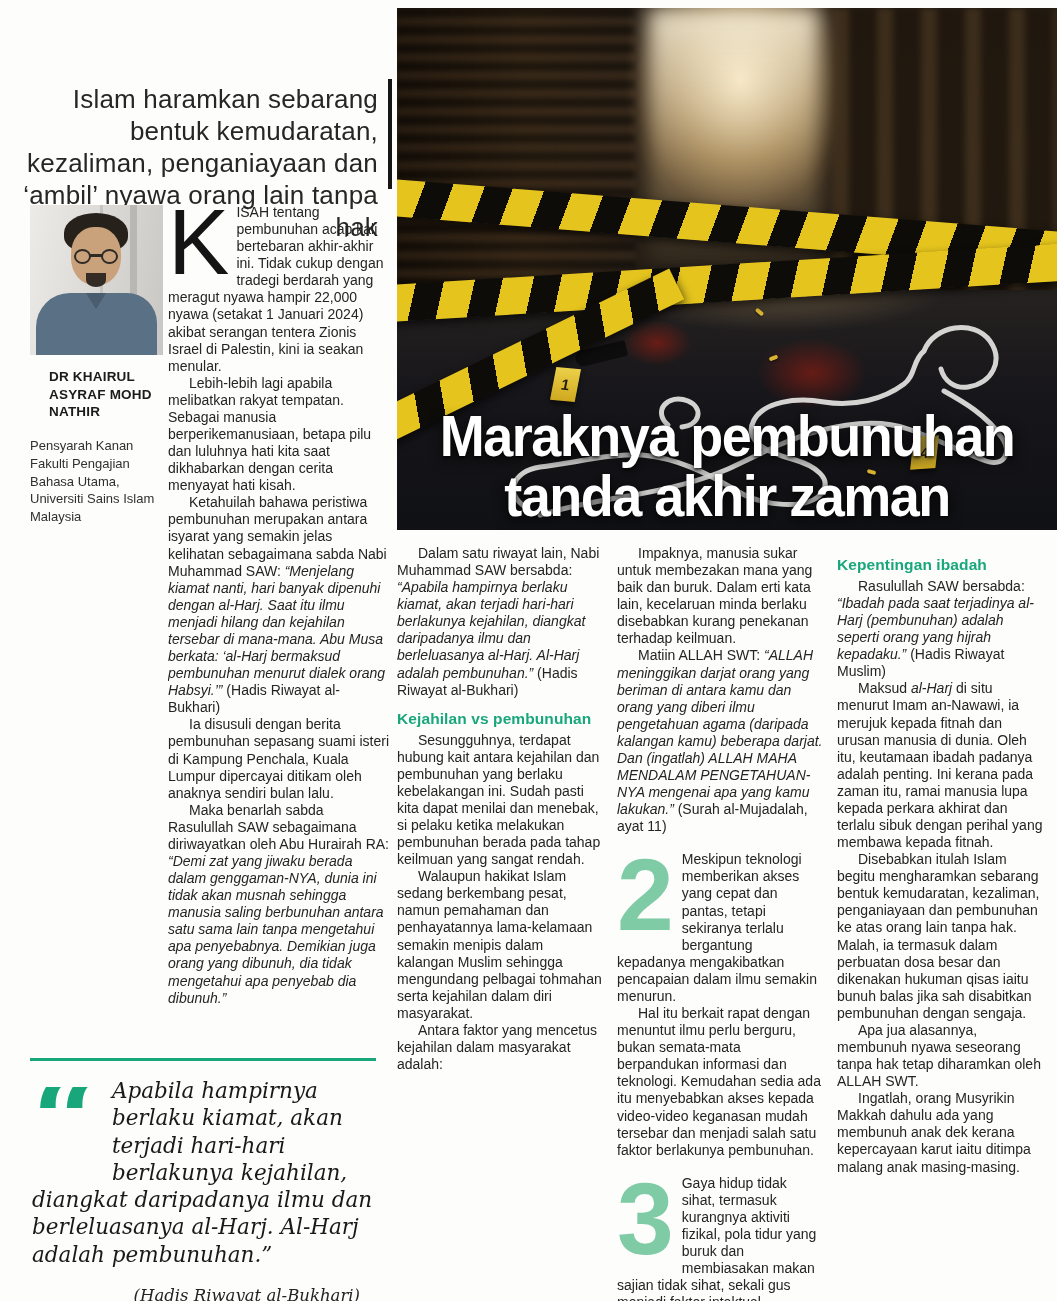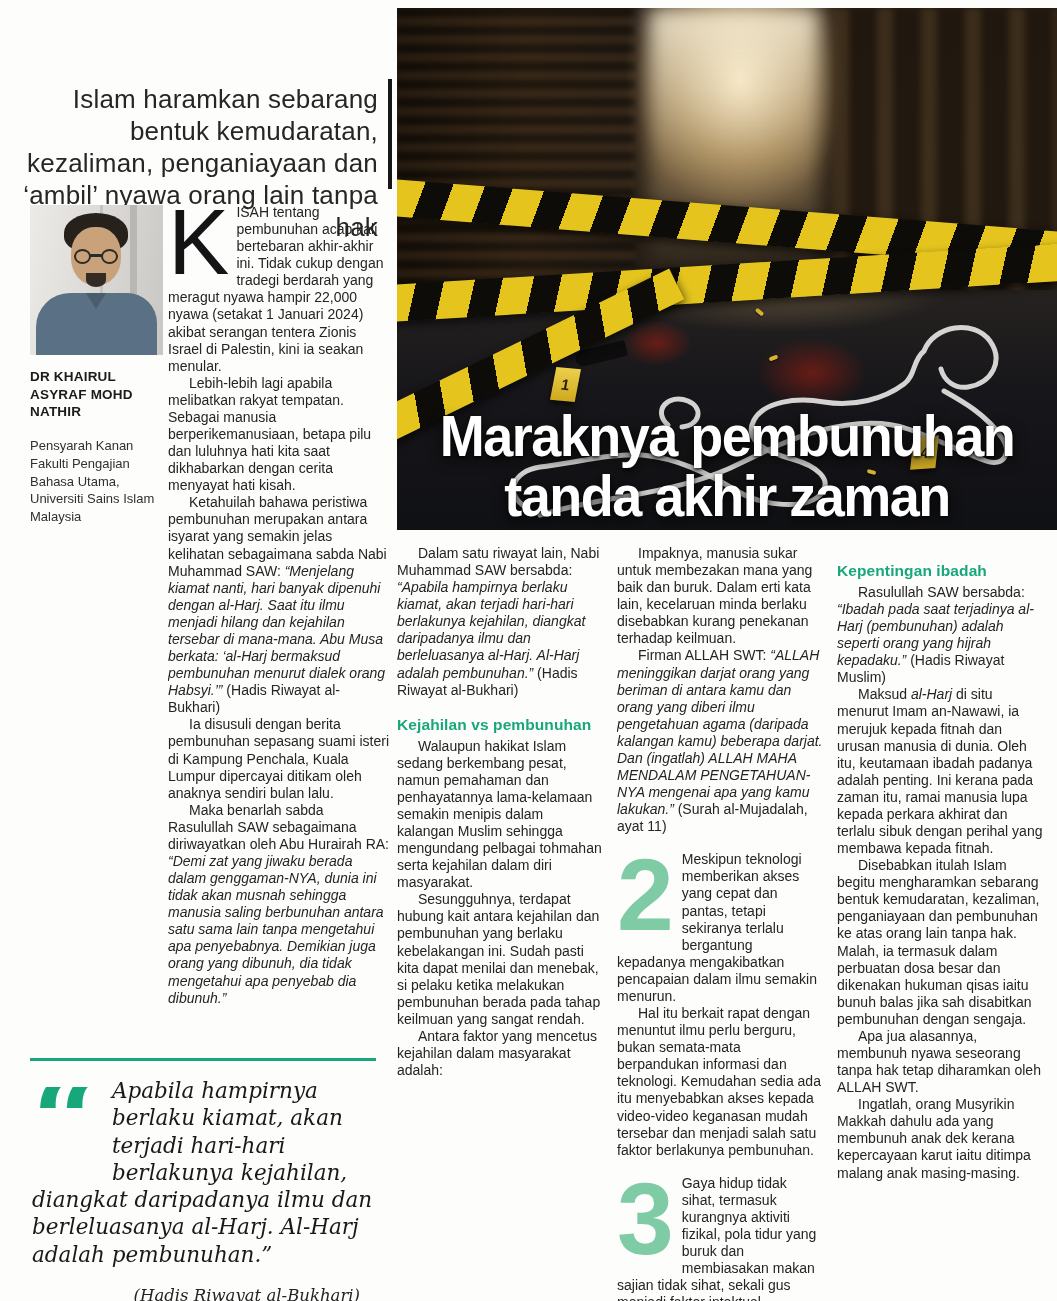--- a/index.html
+++ b/index.html
@@ -27,31 +27,31 @@
   .photo .mullion2{position:absolute;right:60px;top:0;width:3px;height:60%;background:#c6c4c0;}
   .photo .hair{position:absolute;left:34px;top:8px;width:64px;height:40px;border-radius:50% 50% 40% 40%;background:#27211c;}
   .photo .face{position:absolute;left:41px;top:22px;width:50px;height:58px;border-radius:46%;background:#c9a27c;}
   .photo .glasses{position:absolute;left:44px;top:44px;width:44px;height:16px;}
   .photo .glasses i{position:absolute;top:0;width:17px;height:15px;border:2.5px solid #2e2a26;border-radius:50%;box-sizing:border-box;}
   .photo .glasses i.l{left:0;} .photo .glasses i.r{right:0;}
   .photo .glasses .b{position:absolute;left:16px;top:5px;width:12px;height:2.5px;background:#2e2a26;}
   .photo .beard{position:absolute;left:56px;top:68px;width:20px;height:14px;border-radius:0 0 50% 50%;background:#332b24;}
   .photo .shirt{position:absolute;left:6px;top:88px;width:121px;height:62px;border-radius:34px 30px 0 0;background:#5a7084;}
   .photo .collar{position:absolute;left:56px;top:88px;width:20px;height:16px;background:#4a5d6e;clip-path:polygon(0 0,100% 0,50% 100%);}
-  .author .name{margin-top:13px;font-size:13.5px;font-weight:700;line-height:1.3;color:#1b1b1b;letter-spacing:.2px;}
+  .author .name{margin-top:13px;font-size:13.5px;font-weight:700;line-height:1.3;color:#1b1b1b;letter-spacing:.2px;margin-left:19px;}
   .author .role{margin-top:16px;font-size:13px;line-height:1.38;color:#303030;}
   
   .col{font-size:14px;line-height:1.22;color:#242424;}
   .col1{position:absolute;left:168px;top:204px;width:223px;height:856px;overflow:hidden;}
   .cols{position:absolute;left:397px;top:545px;width:648px;height:756px;display:flex;gap:14px;}
   .cols .col{width:206px;height:756px;overflow:hidden;}
   .para{margin:0;}
   .para.ind{text-indent:1.5em;}
   .dropcap{float:left;font-size:92px;line-height:.72;margin:5px 7px 0 0;color:#141414;font-weight:400;text-indent:0;}
-  .sec-head{margin:17px 0 3px;font-size:15.5px;font-weight:700;color:var(--accent);letter-spacing:.1px;}
+  .sec-head{margin:11px 0 3px;font-size:15.5px;font-weight:700;color:var(--accent);letter-spacing:.1px;}
   .num-item{margin-top:16px;text-indent:0;}
   .bignum{float:left;font-size:102px;line-height:.8;font-weight:700;color:var(--mint);margin:4px 12px 0 0;letter-spacing:-4px;}
   
   .quoteblock{position:absolute;left:30px;top:1058px;width:346px;}
   .qrule{height:3px;background:var(--accent);}
   .qbody{padding:16px 2px 10px 2px;font-family:"DejaVu Serif","Liberation Serif",serif;font-style:italic;
     font-size:21.5px;line-height:1.27;color:#191919;}
   .qmark{float:left;font-family:"DejaVu Serif",serif;font-style:normal;font-weight:700;color:var(--accent);
     font-size:118px;line-height:.58;margin:10px 12px 0 0;height:74px;overflow:hidden;}
   .qattr{clear:both;text-align:right;padding:18px 14px 16px 0;font-family:"DejaVu Serif","Liberation Serif",serif;
@@ -151,27 +151,27 @@
       <p class="para ind"><span>Lebih-lebih lagi apabila melibatkan rakyat tempatan. Sebagai manusia berperikemanusiaan, betapa pilu dan luluhnya hati kita saat dikhabarkan dengan cerita menyayat hati kisah.</span></p>
       <p class="para ind"><span>Ketahuilah bahawa peristiwa pembunuhan merupakan antara isyarat yang semakin jelas kelihatan sebagaimana sabda Nabi Muhammad SAW: </span><em>“Menjelang kiamat nanti, hari banyak dipenuhi dengan al-Harj. Saat itu ilmu menjadi hilang dan kejahilan tersebar di mana-mana. Abu Musa berkata: ‘al-Harj bermaksud pembunuhan menurut dialek orang Habsyi.’”</em><span> (Hadis Riwayat al-Bukhari)</span></p>
       <p class="para ind"><span>Ia disusuli dengan berita pembunuhan sepasang suami isteri di Kampung Penchala, Kuala Lumpur dipercayai ditikam oleh anaknya sendiri bulan lalu.</span></p>
       <p class="para ind"><span>Maka benarlah sabda Rasulullah SAW sebagaimana diriwayatkan oleh Abu Hurairah RA: </span><em>“Demi zat yang jiwaku berada dalam genggaman-NYA, dunia ini tidak akan musnah sehingga manusia saling berbunuhan antara satu sama lain tanpa mengetahui apa penyebabnya. Demikian juga orang yang dibunuh, dia tidak mengetahui apa penyebab dia dibunuh.”</em></p>
     </div>
 
   <div class="cols">
     <div class="col">
         <p class="para ind"><span>Dalam satu riwayat lain, Nabi Muhammad SAW bersabda: </span><em>“Apabila hampirnya berlaku kiamat, akan terjadi hari-hari berlakunya kejahilan, diangkat daripadanya ilmu dan berleluasanya al-Harj. Al-Harj adalah pembunuhan.”</em><span> (Hadis Riwayat al-Bukhari)</span></p>
         <h3 class="sec-head">Kejahilan vs pembunuhan</h3>
+        <p class="para ind"><span>Sesungguhnya, terdapat hubung kait antara kejahilan dan pembunuhan yang berlaku kebelakangan ini. Sudah pasti kita dapat menilai dan menebak, si pelaku ketika melakukan pembunuhan berada pada tahap keilmuan yang sangat rendah.</span></p>
         <p class="para ind"><span>Walaupun hakikat Islam sedang berkembang pesat, namun pemahaman dan penhayatannya lama-kelamaan semakin menipis dalam kalangan Muslim sehingga mengundang pelbagai tohmahan serta kejahilan dalam diri masyarakat.</span></p>
-        <p class="para ind"><span>Sesungguhnya, terdapat hubung kait antara kejahilan dan pembunuhan yang berlaku kebelakangan ini. Sudah pasti kita dapat menilai dan menebak, si pelaku ketika melakukan pembunuhan berada pada tahap keilmuan yang sangat rendah.</span></p>
         <p class="para ind"><span>Antara faktor yang mencetus kejahilan dalam masyarakat adalah:</span></p>
       </div>
     <div class="col">
         <p class="para ind"><span>Impaknya, manusia sukar untuk membezakan mana yang baik dan buruk. Dalam erti kata lain, kecelaruan minda berlaku disebabkan kurang penekanan terhadap keilmuan.</span></p>
-        <p class="para ind"><span>Firman ALLAH SWT: </span><em>“ALLAH meninggikan darjat orang yang beriman di antara kamu dan orang yang diberi ilmu pengetahuan agama (daripada kalangan kamu) beberapa darjat. Dan (ingatlah) ALLAH MAHA MENDALAM PENGETAHUAN-NYA mengenai apa yang kamu lakukan.”</em><span> (Surah al-Mujadalah, ayat 11)</span></p>
+        <p class="para ind"><span>Matiin ALLAH SWT: </span><em>“ALLAH meninggikan darjat orang yang beriman di antara kamu dan orang yang diberi ilmu pengetahuan agama (daripada kalangan kamu) beberapa darjat. Dan (ingatlah) ALLAH MAHA MENDALAM PENGETAHUAN-NYA mengenai apa yang kamu lakukan.”</em><span> (Surah al-Mujadalah, ayat 11)</span></p>
         <p class="para num-item"><span class="bignum">2</span><span>Meskipun teknologi memberikan akses yang cepat dan pantas, tetapi sekiranya terlalu bergantung kepadanya mengakibatkan pencapaian dalam ilmu semakin menurun.</span></p>
         <p class="para ind"><span>Hal itu berkait rapat dengan menuntut ilmu perlu berguru, bukan semata-mata berpandukan informasi dan teknologi. Kemudahan sedia ada itu menyebabkan akses kepada video-video keganasan mudah tersebar dan menjadi salah satu faktor berlakunya pembunuhan.</span></p>
         <p class="para num-item"><span class="bignum">3</span><span>Gaya hidup tidak sihat, termasuk kurangnya aktiviti fizikal, pola tidur yang buruk dan membiasakan makan sajian tidak sihat, sekali gus menjadi faktor intektual menurun.</span></p>
       </div>
     <div class="col">
         <h3 class="sec-head">Kepentingan ibadah</h3>
         <p class="para ind"><span>Rasulullah SAW bersabda: </span><em>“Ibadah pada saat terjadinya al-Harj (pembunuhan) adalah seperti orang yang hijrah kepadaku.”</em><span> (Hadis Riwayat Muslim)</span></p>
         <p class="para ind"><span>Maksud </span><em>al-Harj</em><span> di situ menurut Imam an-Nawawi, ia merujuk kepada fitnah dan urusan manusia di dunia. Oleh itu, keutamaan ibadah padanya adalah penting. Ini kerana pada zaman itu, ramai manusia lupa kepada perkara akhirat dan terlalu sibuk dengan perihal yang membawa kepada fitnah.</span></p>
         <p class="para ind"><span>Disebabkan itulah Islam begitu mengharamkan sebarang bentuk kemudaratan, kezaliman, penganiayaan dan pembunuhan ke atas orang lain tanpa hak. Malah, ia termasuk dalam perbuatan dosa besar dan dikenakan hukuman qisas iaitu bunuh balas jika sah disabitkan pembunuhan dengan sengaja.</span></p>
         <p class="para ind"><span>Apa jua alasannya, membunuh nyawa seseorang tanpa hak tetap diharamkan oleh ALLAH SWT.</span></p>

